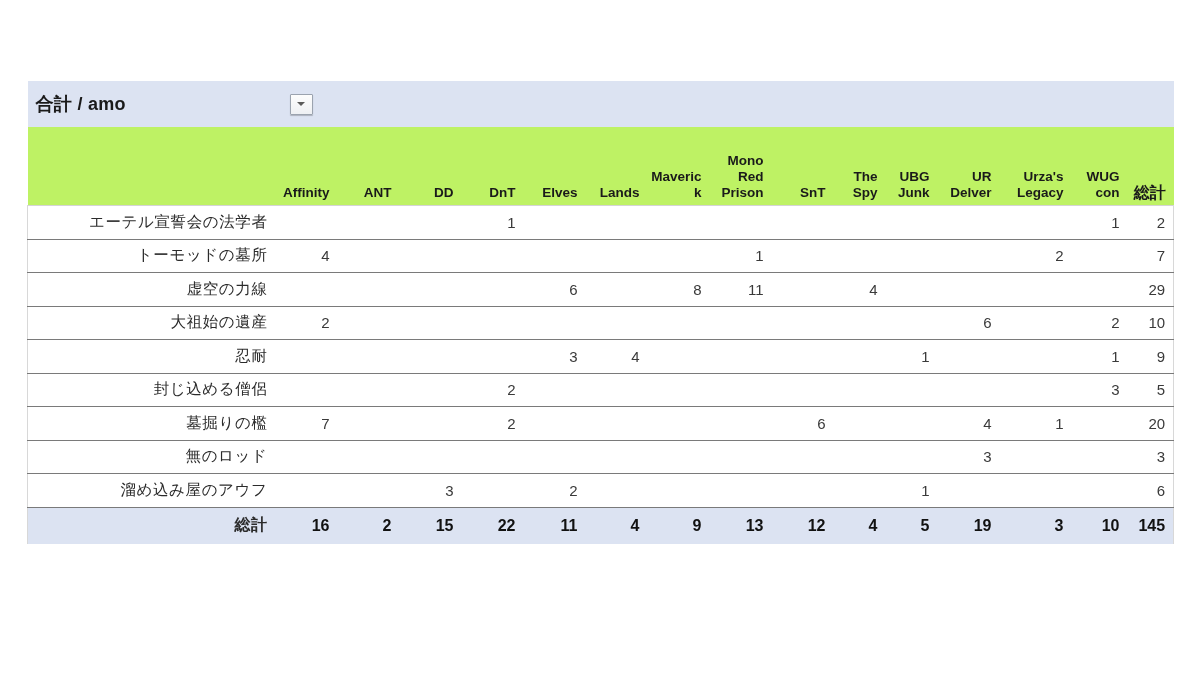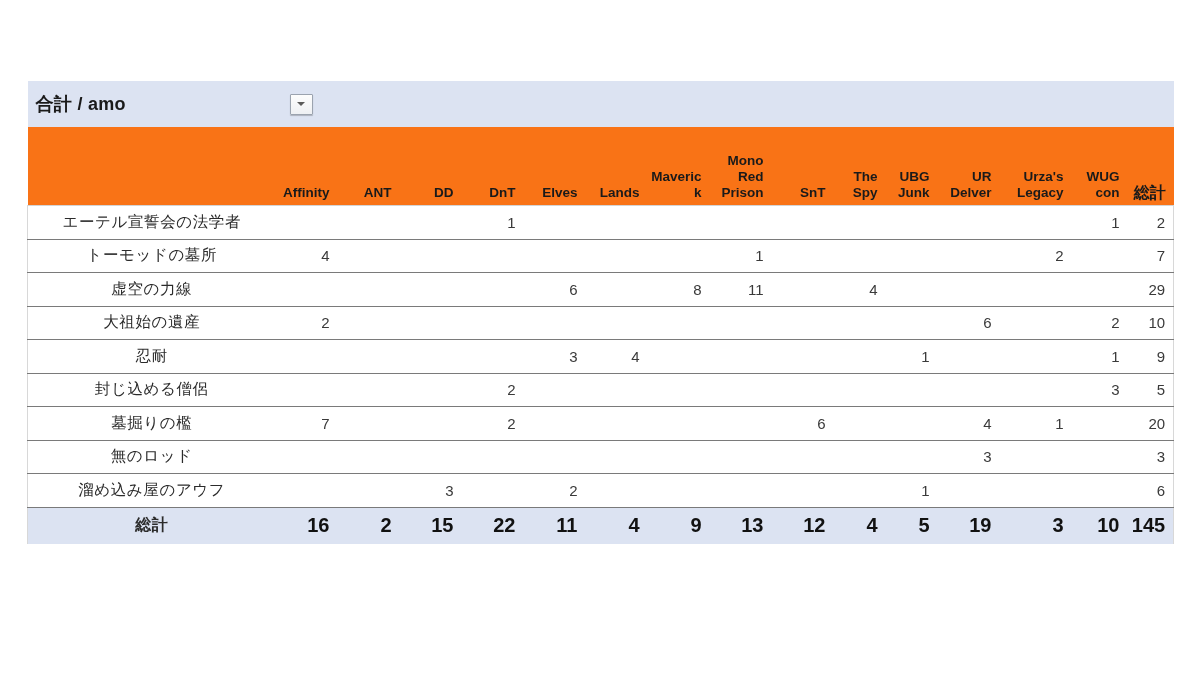--- a/index.html
+++ b/index.html
@@ -68,21 +68,21 @@
   }
   .dropdown-btn .tri {
     width: 0; height: 0;
     border-left: 4px solid transparent;
     border-right: 4px solid transparent;
     border-top: 4px solid #5a5a5a;
   }
 
   
   .head-row th {
-    background: #f97316;
+    background: #bef264;
     border: none;
     font-size: 13.5px;
     font-weight: bold;
     color: #1a1a1a;
     vertical-align: bottom;
     padding: 0 6px 4px 0;
     height: 74px;
     line-height: 16px;
     text-align: right;
     word-wrap: break-word;
@@ -103,39 +103,39 @@
     border-bottom: 1px solid #7a7a7a;
     height: 32.5px;
     padding: 0 6px 0 0;
     text-align: right;
     font-size: 15px;
     color: #3a3a3a;
     background: #ffffff;
     white-space: nowrap;
   }
   tbody tr td.rowlabel {
-    text-align: center;
+    text-align: right;
     padding-left: 8px;
     font-size: 15.5px;
     color: #2b2b2b;
     letter-spacing: 0.6px;
     border-left: 1px solid #d8d8d8;
   }
   tbody tr td.grand-col {
     padding-right: 8px;
     border-right: 1px solid #d8d8d8;
   }
 
   
   tr.total-row td {
     background: #dce3f2;
     border-top: 1px solid #b9c4dd;
     border-bottom: none;
     font-weight: bold;
-    font-size: 20px;
+    font-size: 16px;
     color: #111111;
     height: 36px;
   }
   tr.total-row td.rowlabel {
     font-size: 16px;
     letter-spacing: 0.5px;
   }
 </style>
 </head>
 <body>

